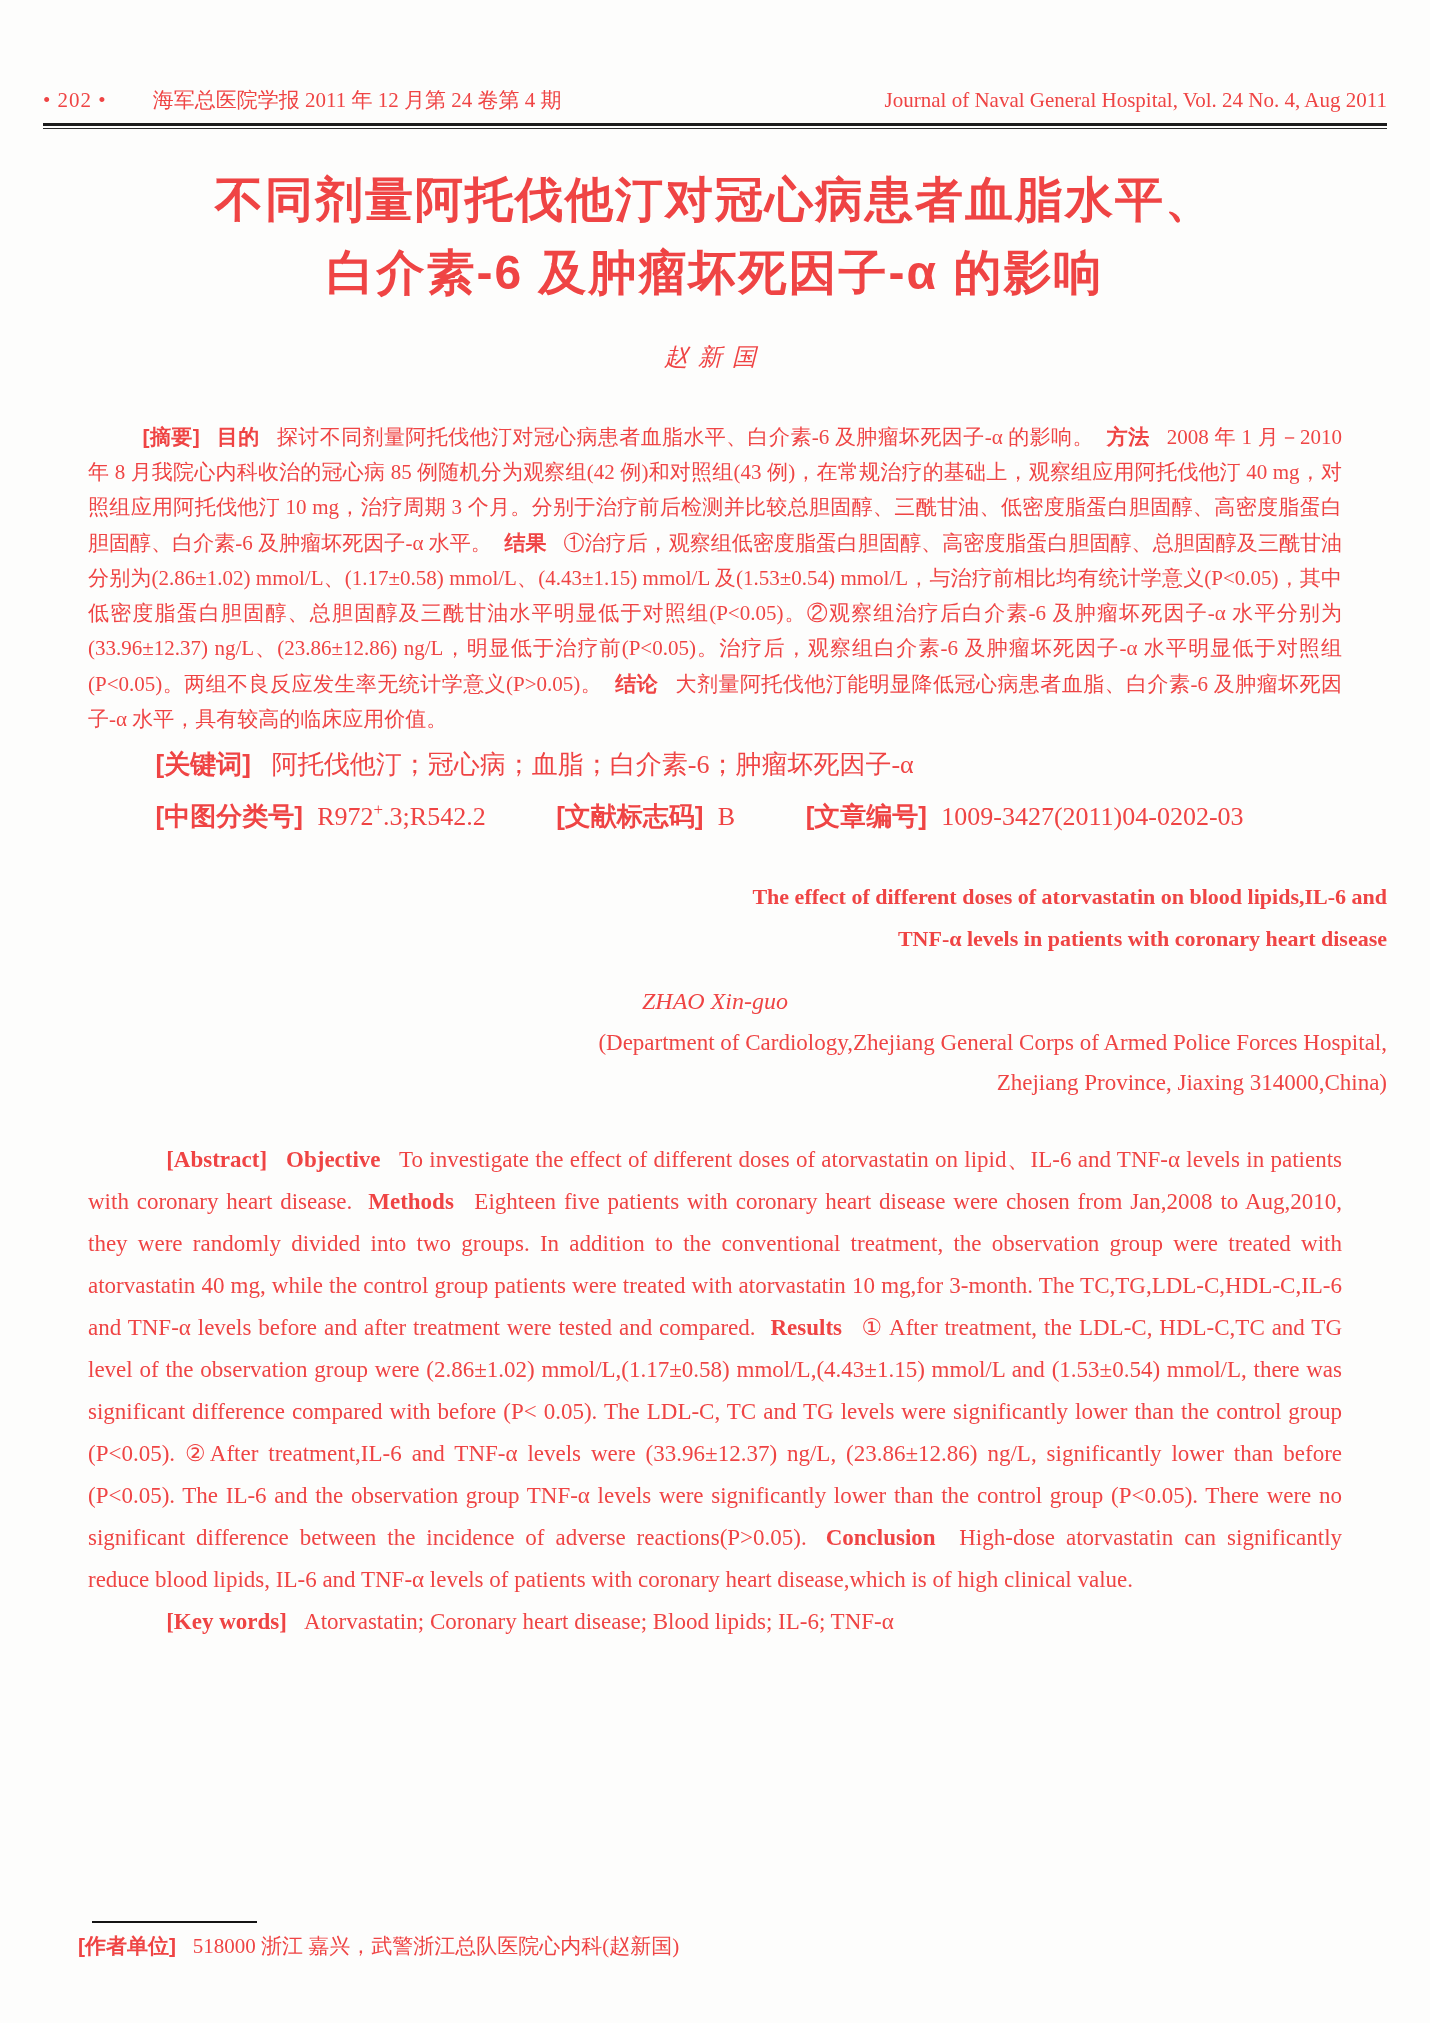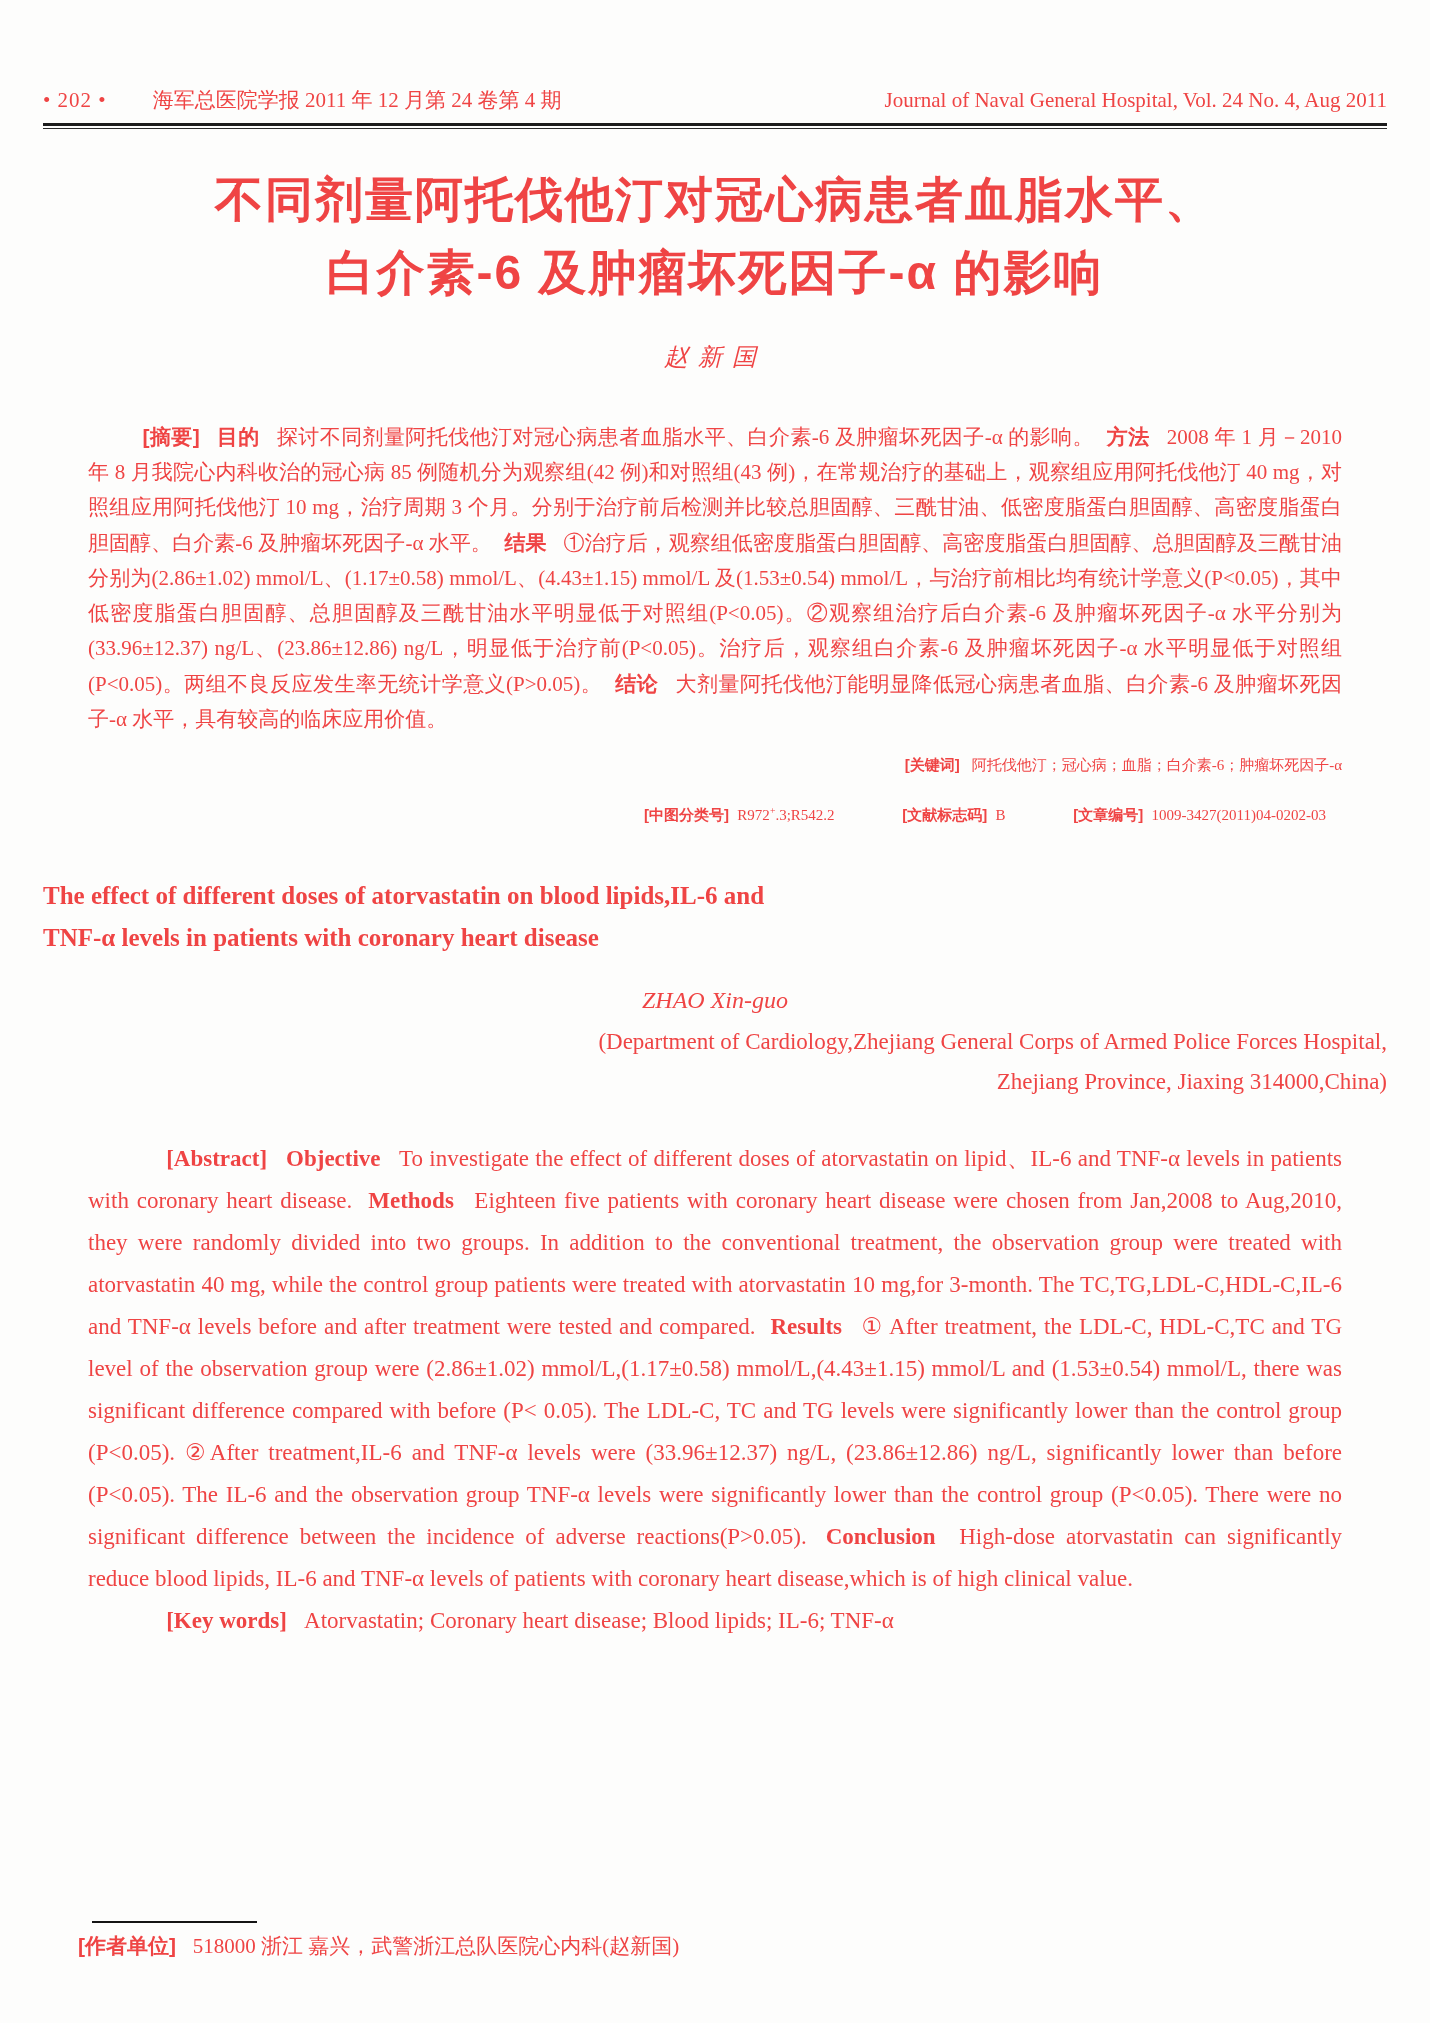--- a/index.html
+++ b/index.html
@@ -55,34 +55,33 @@
     font-size: 21px;
     line-height: 35px;
     text-align: justify;
     text-indent: 2.6em;
   }
   .cn-label { font-weight: bold; font-family: "Liberation Sans", sans-serif; }
   .gap-r { margin-right: 0.55em; }
   .gap-l { margin-left: 0.35em; }
   .keywords-cn, .class-line {
     margin: 10px 45px 0;
-    font-size: 15px;
+    font-size: 26px;
     line-height: 35px;
     text-indent: 2.6em;
-    text-align: right;
   }
   .class-group { margin-right: 64px; white-space: nowrap; }
   .class-group:last-child { margin-right: 16px; }
   sup { font-size: 0.65em; }
   
   .title-en {
     margin: 42px 0 0;
-    text-align: left;
+    text-align: right;
     font-weight: bold;
-    font-size: 25px;
+    font-size: 22px;
     line-height: 42px;
   }
   .author-en {
     margin-top: 28px;
     text-align: center;
     font-style: italic;
     font-size: 24px;
   }
   .affiliation-en {
     margin-top: 8px;

